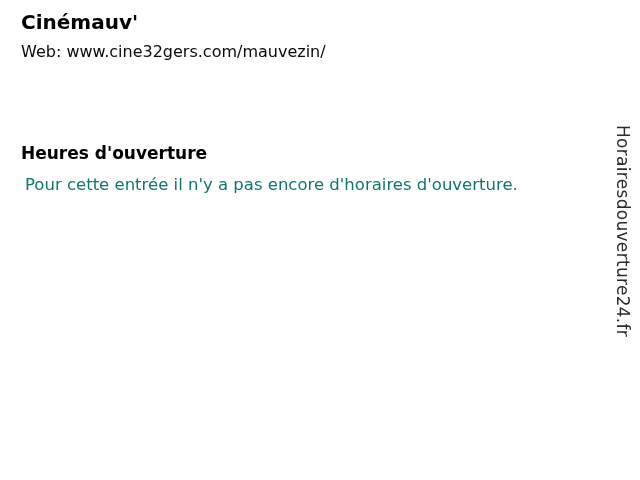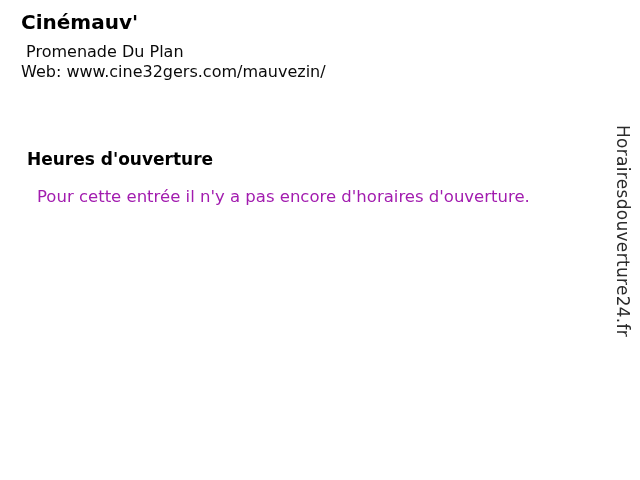--- a/index.html
+++ b/index.html
@@ -34,34 +34,34 @@
     line-height: 20px;
     color: #0a0a0a;
   }
   .address-line {
     white-space: pre;
   }
   .hours-heading {
     position: absolute;
     left: 21px;
     top: 141px;
-    margin: 6px;
+    margin: 0;
     font-size: 17px;
     line-height: 24px;
     font-weight: bold;
     color: #000000;
   }
   .hours-empty {
     position: absolute;
     left: 21px;
     top: 169px;
-    margin: 16px;
+    margin: 4px;
     font-size: 16.5px;
     line-height: 24px;
-    color: #a21caf;
+    color: #0f766e;
     white-space: nowrap;
   }
   .watermark {
     position: absolute;
     top: 125px;
     right: 7px;
     writing-mode: vertical-rl;
     text-orientation: mixed;
     font-size: 17px;
     line-height: 21px;
@@ -72,21 +72,20 @@
   }
 </style>
 </head>
 <body>
 
 <div class="page">
 
   <h1 class="business-name">Cinémauv'</h1>
 
   <div class="address-block">
-    <div class="address-line"> Promenade Du Plan</div>
     <div class="address-line"><span>Web:</span> <span>www.cine32gers.com/mauvezin/</span></div>
   </div>
 
   <h2 class="hours-heading">Heures d'ouverture</h2>
 
   <p class="hours-empty">Pour cette entrée il n'y a pas encore d'horaires d'ouverture.</p>
 
   <div class="watermark">Horairesdouverture24.fr</div>
 
 </div>

